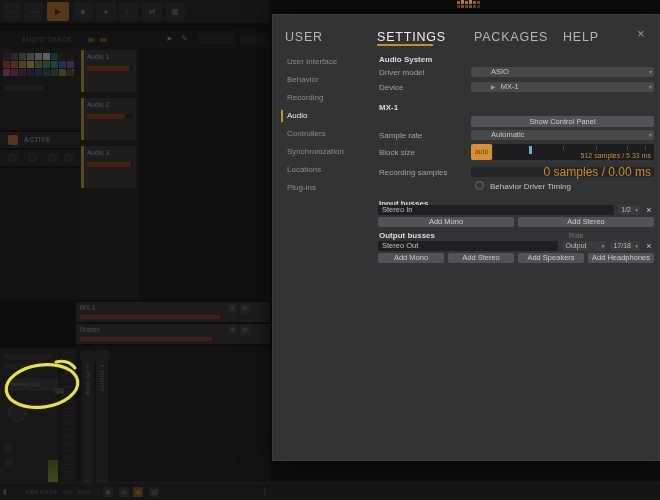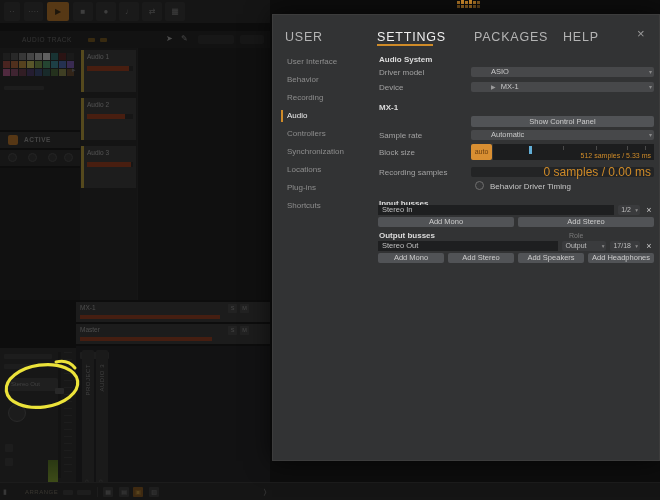--- a/index.html
+++ b/index.html
@@ -288,21 +288,20 @@
 
     <div class="a side">
       <div class="sitem">User Interface</div>
       <div class="sitem">Behavior</div>
       <div class="sitem">Recording</div>
       <div class="sitem sel">Audio</div>
       <div class="sitem">Controllers</div>
       <div class="sitem">Synchronization</div>
       <div class="sitem">Locations</div>
       <div class="sitem">Plug-ins</div>
-      <div class="sitem">Shortcuts</div>
     </div>
 
     <div class="a stitle" style="left:106px;top:40px;">Audio System</div>
     <div class="a flabel" style="left:106px;top:53px;">Driver model</div>
     <div class="a drop" style="top:52px;">
       <span>ASIO</span>
       <span class="chev">▾</span>
     </div>
     <div class="a flabel" style="left:106px;top:68px;">Device</div>
     <div class="a drop" style="top:67px;">

